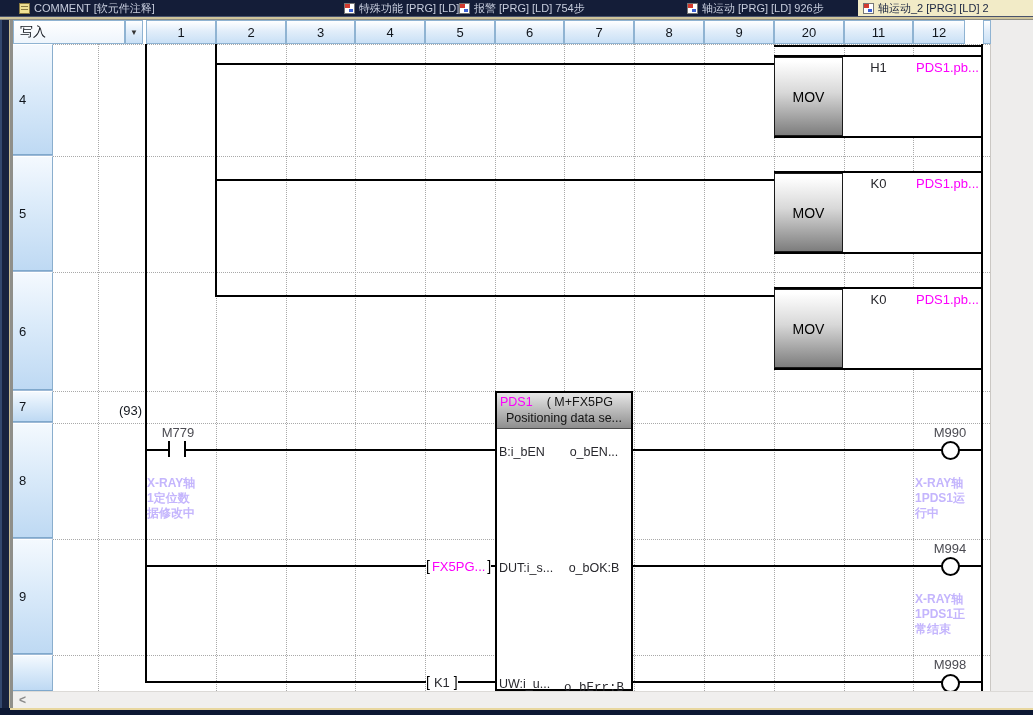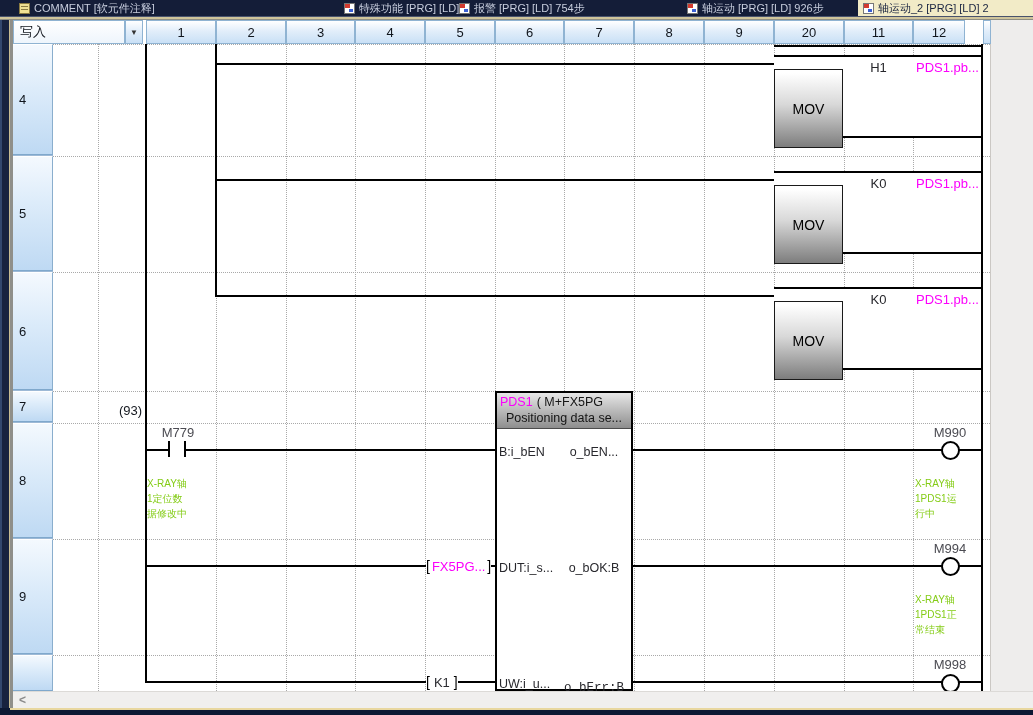--- a/index.html
+++ b/index.html
@@ -41,41 +41,41 @@
   .rcell{position:absolute;left:0;width:40px;box-sizing:border-box;
          background:linear-gradient(#f4f9fe,#ddecfa 40%,#bed9f3);
          border-top:1px solid #ffffff;border-bottom:1px solid #7fa8cc;border-bottom:1px solid #7fa8cc;border-right:1px solid #8aaecd;
          font-size:13px;color:#10151c;display:flex;align-items:center;padding-left:6px;}
   
   .dotv{position:absolute;width:0;border-left:1px dotted #a9a9a9;}
   .doth{position:absolute;height:0;border-top:1px dotted #a9a9a9;}
   .solidv{position:absolute;width:2px;background:#000;}
   .wire{position:absolute;height:2px;background:#000;}
   .dev-label{position:absolute;font-size:13px;color:#4b4b52;text-align:center;white-space:nowrap;}
-  .comment{position:absolute;font-size:10px;line-height:15px;color:#84cc16;white-space:pre-line;}
+  .comment{position:absolute;font-size:12px;line-height:15px;color:#c4b5fd;white-space:pre-line;font-weight:bold;}
   .stepno{position:absolute;font-size:13px;color:#14181f;text-align:right;}
   
   .mov-instr{position:absolute;left:774px;width:207px;height:79px;background:#fff;
              border-top:2px solid #000;border-bottom:2px solid #000;}
-  .mov-cell{position:absolute;left:0;top:12px;width:69px;height:100%;
+  .mov-cell{position:absolute;left:0;top:0;width:69px;height:100%;
             background:linear-gradient(#ffffff 4%,#d8d8d8 45%,#7d7d7d);
             border:1px solid #1a1a1a;box-sizing:border-box;
             display:flex;align-items:center;justify-content:center;
             font-size:14px;color:#000;}
   .mov-src{position:absolute;left:70px;top:3px;width:69px;text-align:center;font-size:13px;color:#26262b;}
   .mov-dst{position:absolute;left:142px;top:3px;width:63px;font-size:13px;color:#fb00fb;white-space:nowrap;overflow:hidden;}
   
   #fb-box{left:495px;top:391px;width:138px;height:300px;background:#ffffff;
           border:2px solid #000;box-sizing:border-box;}
   #fb-header{position:absolute;left:0;top:0;width:100%;height:36px;
              background:linear-gradient(#e6e6e6,#8e8e8e);border-bottom:1px solid #4c4c4c;
              box-sizing:border-box;overflow:hidden;}
   .fb-line1{display:flex;align-items:center;height:18px;padding:0 3px;font-size:12.5px;white-space:nowrap;overflow:hidden;}
   .fb-name{color:#fb00fb;}
-  .fb-type{color:#141414;margin-left:4px;}
+  .fb-type{color:#141414;margin-left:14px;}
   .fb-line2{height:18px;font-size:12.5px;color:#141414;text-align:center;white-space:nowrap;overflow:hidden;}
   .pin{position:absolute;font-size:12.5px;color:#28282d;white-space:nowrap;overflow:hidden;}
   .pin.l{left:2px;width:62px;}
   .pin.r{right:4px;width:66px;text-align:center;}
   
   .contact-bar{position:absolute;width:2px;height:16px;background:#000;}
   .coil{position:absolute;width:15px;height:15px;border:2px solid #000;border-radius:50%;background:#fff;box-sizing:content-box;}
   .fb-arg{position:absolute;height:16px;display:flex;align-items:center;background:#fff;font-size:13px;white-space:nowrap;}
   .fb-arg .br{color:#000;font-size:14px;}
   .arg-magenta{color:#fb00fb;padding:0 2px;}

